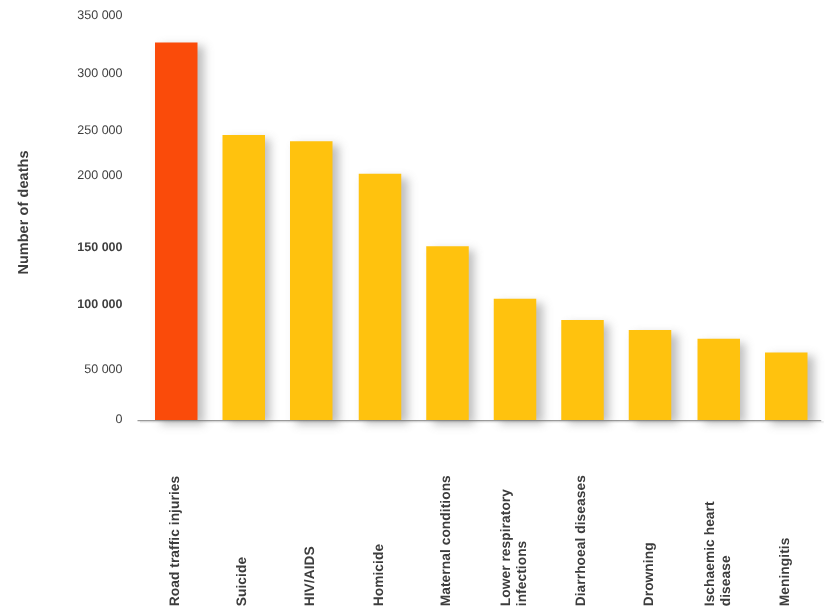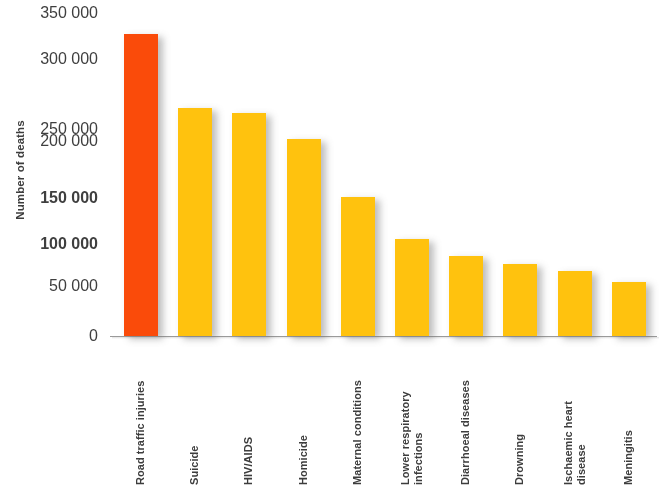--- a/index.html
+++ b/index.html
@@ -43,21 +43,21 @@
     position: absolute;
     left: 36px;
     top: 0px;
     width: 68px;
     height: 340px;
   }
   .y-tick {
     position: absolute;
     right: 6px;
     transform: translateY(-50%);
-    font-size: 16px;
+    font-size: 10px;
     color: #3f3f3f;
     white-space: nowrap;
     text-align: right;
   }
 
   
   .plot {
     position: absolute;
     left: 110px;
     top: 0px;
@@ -118,25 +118,25 @@
 
 <div id="chart-root">
 
   <div class="y-axis-title">
     <span>Number of deaths</span>
   </div>
 
   <div class="y-ticks">
       <div class="y-tick" style="top: 13px;">350 000</div>
       <div class="y-tick" style="top: 59.1429px;">300 000</div>
-      <div class="y-tick" style="top: 105.286px; margin-top: 24px;">250 000</div>
+      <div class="y-tick" style="top: 105.286px;">250 000</div>
       <div class="y-tick" style="top: 141px;">200 000</div>
       <div class="y-tick" style="top: 197.571px; font-weight: bold;">150 000</div>
       <div class="y-tick" style="top: 243.714px; font-weight: bold;">100 000</div>
-      <div class="y-tick" style="top: 286px;">50 000</div>
+      <div class="y-tick" style="top: 296px;">50 000</div>
       <div class="y-tick" style="top: 336px;">0</div>
     </div>
 
   <div class="plot">
     <div class="baseline-shadow"></div>
     <div class="baseline"></div>
   <div class="bar red" title="Road traffic injuries: 327000" style="left: 14px; width: 34px; height: 301.774px; background: rgb(250, 75, 10);"></div>
       <div class="bar amber" title="Suicide: 247000" style="left: 68.2px; width: 34px; height: 227.946px; background: rgb(255, 194, 14);"></div>
       <div class="bar amber" title="HIV/AIDS: 242000" style="left: 122.4px; width: 34px; height: 223.331px; background: rgb(255, 194, 14);"></div>
       <div class="bar amber" title="Homicide: 214000" style="left: 176.6px; width: 34px; height: 197.491px; background: rgb(255, 194, 14);"></div>

